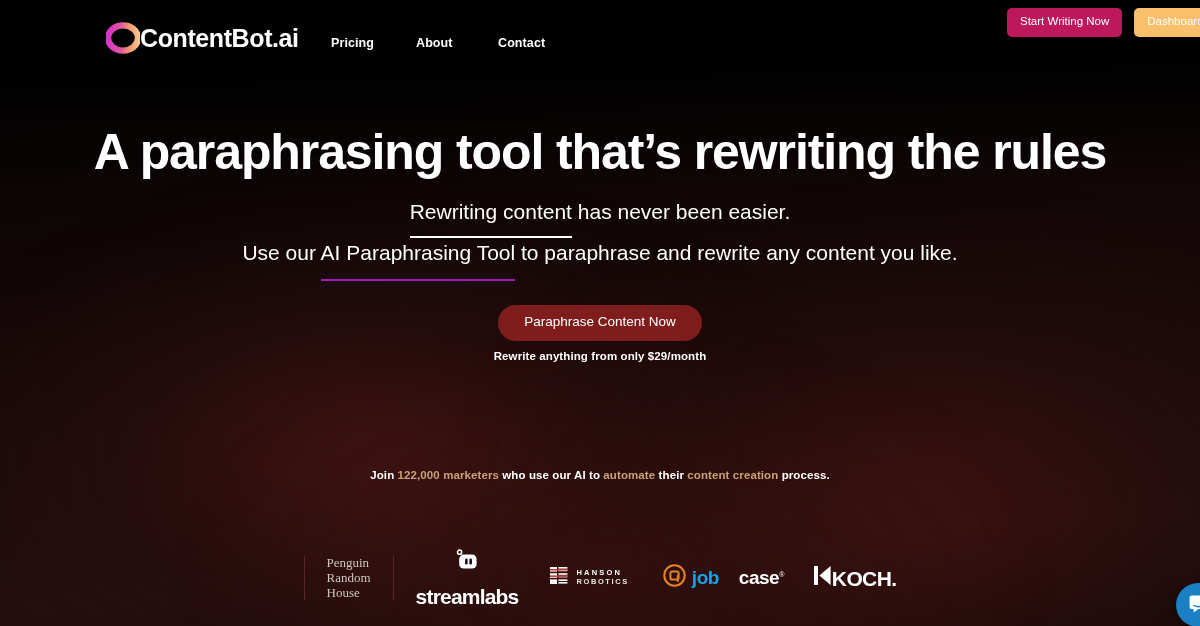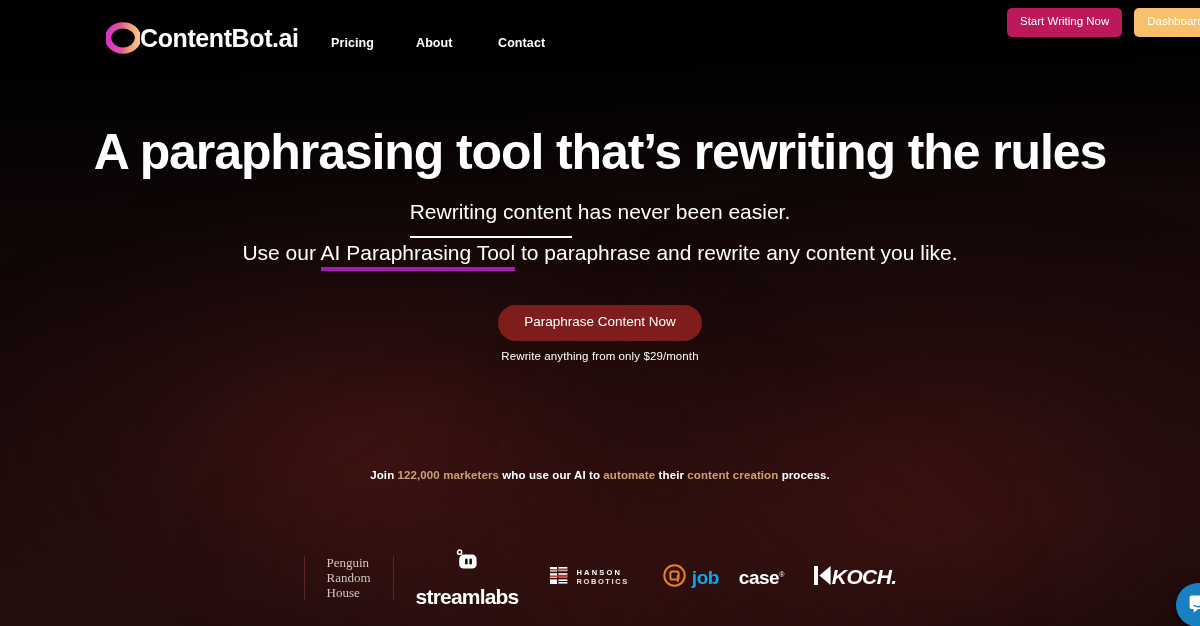--- a/index.html
+++ b/index.html
@@ -87,35 +87,35 @@
     font-size:21px; color:#ffffff; line-height:1.25; font-weight:normal;
   }
   .hero-sub2 {
     position:absolute; left:0; width:1200px; top:240px;
     font-size:21px; color:#ffffff; line-height:1.25; font-weight:normal;
   }
   .ul-white {
     border-bottom:2px solid #ffffff; padding-bottom:13px;
   }
   .ul-cream {
-    border-bottom:4px solid #a21caf; padding-bottom:3px;
+    border-bottom:2px solid #a21caf; padding-bottom:15px;
   }
 
   .cta-wrap { position:absolute; left:0; width:1200px; top:305px; }
   .cta-btn {
     display:inline-block; border:none; cursor:pointer;
     background:#7f1d1d; color:#ffffff;
     font-family:"Liberation Sans", sans-serif;
     font-size:13.5px; line-height:1;
     padding:10px 26px 12px; border-radius:22px;
     min-width:194px;
   }
   .cta-note {
     position:absolute; left:0; width:1200px; top:350px;
-    font-size:11.5px; color:#ffffff; font-weight:normal; letter-spacing:0.1px;
+    font-size:11.5px; color:#ffffff; font-weight:bold; letter-spacing:0.1px;
   }
 
   
   .social-proof {
     position:absolute; z-index:20; left:0; width:1200px; top:469px;
     text-align:center; font-size:11.5px; font-weight:bold; color:#ffffff;
     letter-spacing:0.1px;
   }
   .hl { color:#c9a173; }
 
@@ -145,21 +145,21 @@
     letter-spacing:2.2px; white-space:nowrap;
   }
   .hanson-l2 { color:#e8e3e0; letter-spacing:1.6px; }
 
   .jobcase { display:flex; align-items:center; gap:6px; padding-left:34px; }
   .jc-word { font-size:19px; font-weight:bold; line-height:1; letter-spacing:-0.5px; }
   .jc-job { color:#0ea5e9; }
   .jc-case { color:#ffffff;margin-left:20px; }
   .jc-tm { font-size:7px; color:#ffffff; vertical-align:super; font-weight:normal; }
 
-  .koch { display:flex; align-items:flex-start; gap:1px; padding-left:30px;font-style:italic; }
+  .koch { display:flex; align-items:flex-end; gap:1px; padding-left:30px; }
   .koch-word {
     font-size:21px; font-weight:bold; color:#ffffff;
     letter-spacing:-0.6px; line-height:1;
   }
 
   
   #chat-widget {
     position:absolute; z-index:40; left:1176px; top:583px;
     width:44px; height:44px; border-radius:50%;
     background:#1b7fc4; cursor:pointer;

